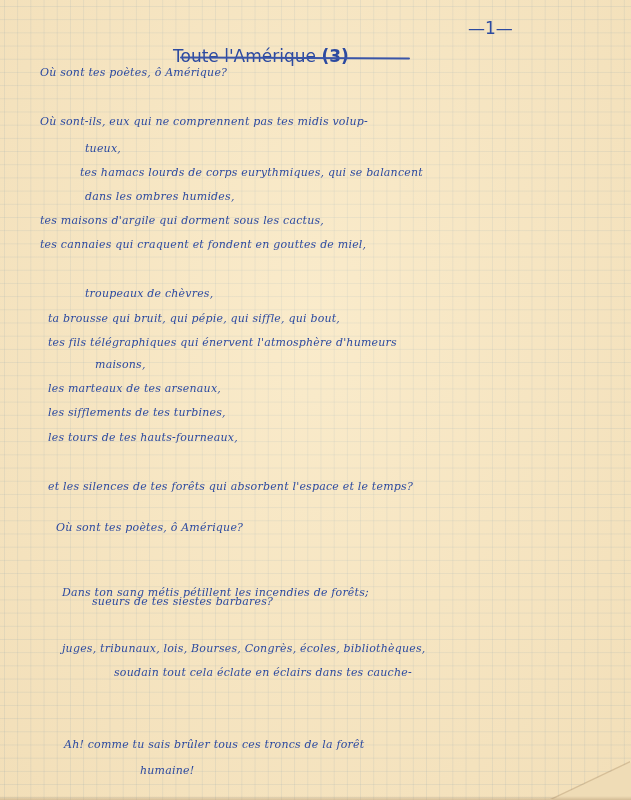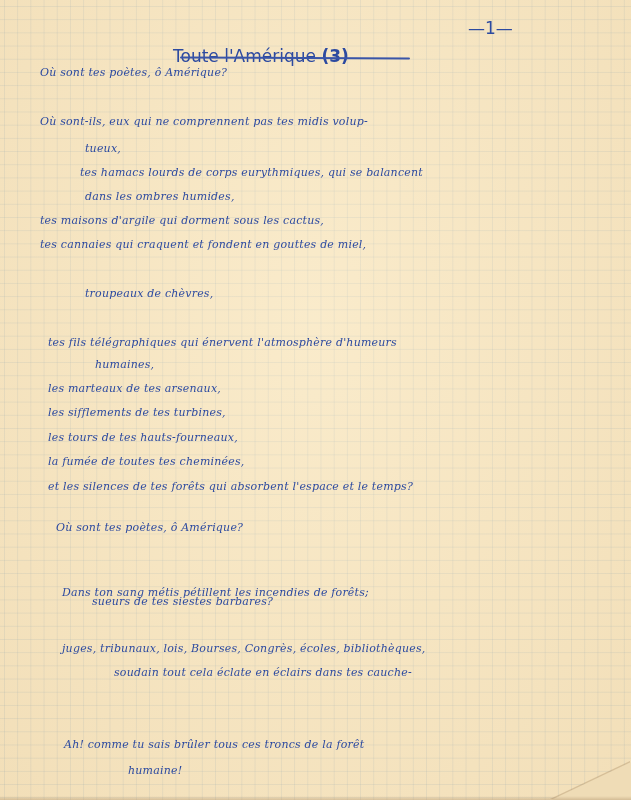--- a/index.html
+++ b/index.html
@@ -82,33 +82,33 @@
 
   <div class="ink" style="left:40px; top:66px;">Où sont tes poètes, ô Amérique?</div>
 
   <div class="ink" style="left:40px; top:115px;">Où sont-ils, eux qui ne comprennent pas tes midis volup-</div>
   <div class="ink" style="left:85px; top:142px;">tueux,</div>
   <div class="ink" style="left:40px; top:166px;margin-left:40px;">tes hamacs lourds de corps eurythmiques, qui se balancent</div>
   <div class="ink" style="left:85px; top:190px;">dans les ombres humides,</div>
   <div class="ink" style="left:40px; top:214px;">tes maisons d'argile qui dorment sous les cactus,</div>
   <div class="ink" style="left:40px; top:238px;">tes cannaies qui craquent et fondent en gouttes de miel,</div>
   <div class="ink" style="left:85px; top:287px;">troupeaux de chèvres,</div>
+  <div class="ink" style="left:48px; top:312px;">ta brousse qui bruit, qui pépie, qui siffle, qui bout,</div>
   <div class="ink" style="left:48px; top:336px;">tes fils télégraphiques qui énervent l'atmosphère d'humeurs</div>
-  <div class="ink" style="left:95px; top:358px;">humaines,</div>
+  <div class="ink" style="left:95px; top:358px;">maisons,</div>
   <div class="ink" style="left:48px; top:382px;">les marteaux de tes arsenaux,</div>
   <div class="ink" style="left:48px; top:406px;">les sifflements de tes turbines,</div>
   <div class="ink" style="left:48px; top:431px;">les tours de tes hauts-fourneaux,</div>
-  <div class="ink" style="left:48px; top:455px;">la fumée de toutes tes cheminées,</div>
   <div class="ink" style="left:48px; top:480px;">et les silences de tes forêts qui absorbent l'espace et le temps?</div>
 
   <div class="ink" style="left:56px; top:521px;">Où sont tes poètes, ô Amérique?</div>
 
   <div class="ink" style="left:92px; top:595px;">sueurs de tes siestes barbares?</div>
   <div class="ink" style="left:62px; top:586px;">Dans ton sang métis pétillent les incendies de forêts;</div>
   <div class="ink" style="left:62px; top:642px;">juges, tribunaux, lois, Bourses, Congrès, écoles, bibliothèques,</div>
   <div class="ink" style="left:114px; top:666px;">soudain tout cela éclate en éclairs dans tes cauche-</div>
 
   <div class="ink" style="left:64px; top:738px;">Ah! comme tu sais brûler tous ces troncs de la forêt</div>
-  <div class="ink" style="left:128px; top:764px;">humaine!</div>
+  <div class="ink" style="left:140px; top:764px;">humaine!</div>
 
   <div class="fold"></div>
   <div class="bottom-edge"></div>
 </div>
 
 </body></html>

